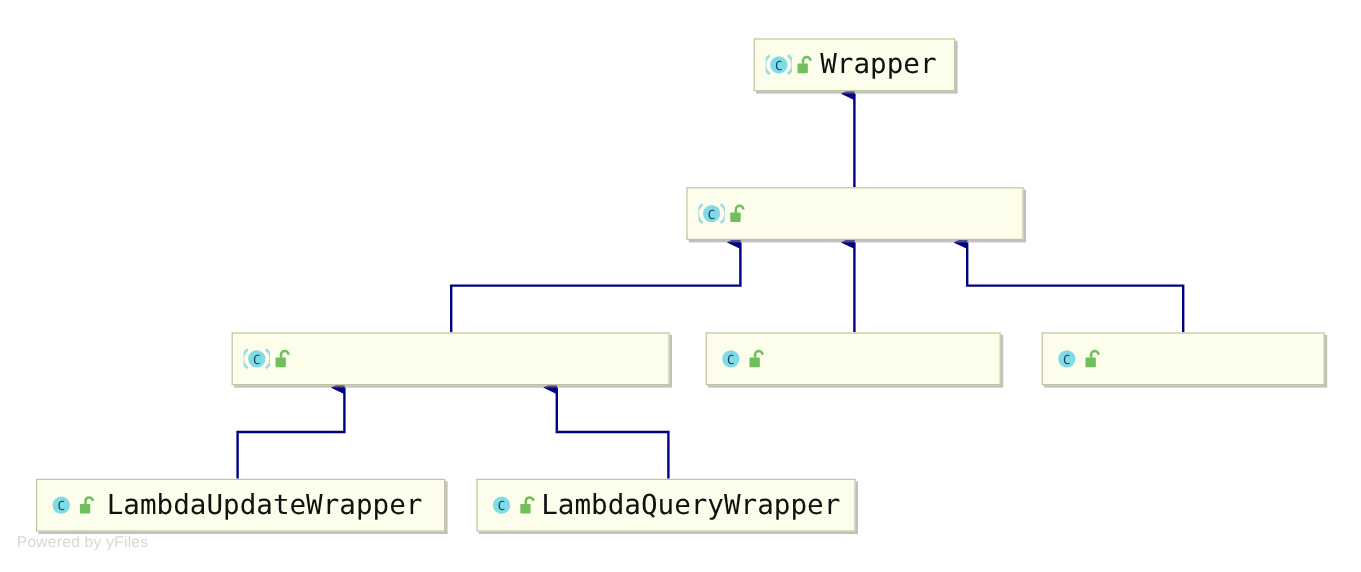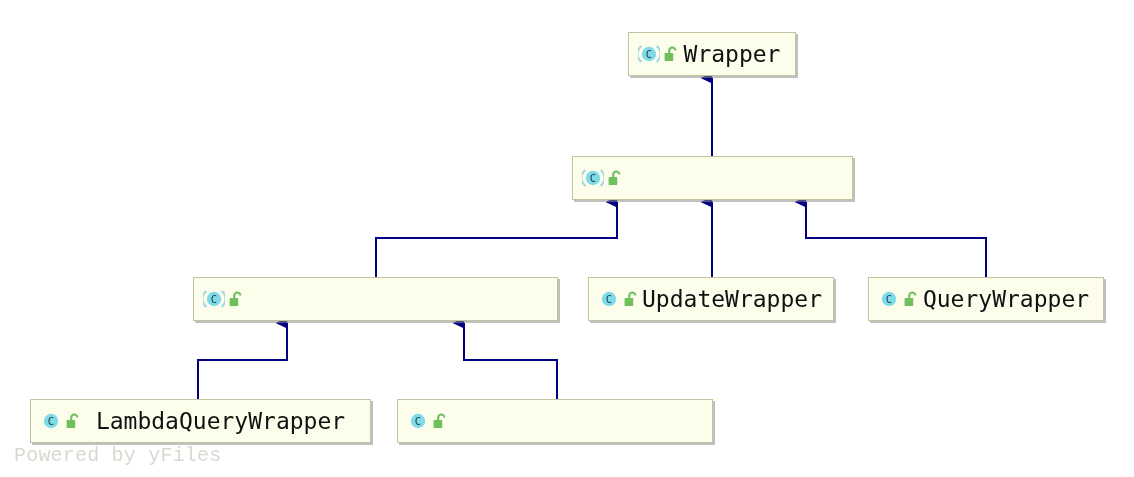--- a/index.html
+++ b/index.html
@@ -52,22 +52,22 @@
     font-size: 23px;
     line-height: 1;
     color: #111111;
     letter-spacing: 0px;
     padding-right: 4px;
   }
   .watermark {
     position: absolute;
     left: 14px;
     top: 444px;
-    font-family: Liberation Mono, monospace;
-    font-size: 20px;
+    font-family: Liberation Sans, sans-serif;
+    font-size: 13px;
     color: #d9d9cf;
     letter-spacing: 0.2px;
     user-select: none;
   }
 </style>
 </head>
 <body>
 
 <div id="diagram-canvas">
 
@@ -142,56 +142,55 @@
         <span class="node-icons">
           <svg class="icon-class" width="22" height="22" viewBox="0 0 22 22" xmlns="http://www.w3.org/2000/svg">
             <circle cx="11" cy="11" r="7.2" fill="#7fdbe8"></circle>
             <text x="11" y="15.1" text-anchor="middle" font-family="DejaVu Sans Mono, monospace" font-size="10.5" fill="#1b3a4b">C</text>
           </svg>
           <svg class="icon-lock" width="17" height="19" viewBox="0 0 17 19" xmlns="http://www.w3.org/2000/svg">
             <path d="M6.2 8.2 V5.6 a3.1 3.1 0 0 1 6.2 0" fill="none" stroke="#6fbf5c" stroke-width="2.1"></path>
             <rect x="1.6" y="8.0" width="8.6" height="8.0" rx="0.8" fill="#6fbf5c"></rect>
           </svg>
         </span>
-        <span class="node-label">UpdateWrapper</span>
       </div>
       <div class="uml-node" style="left: 868px; top: 277px; width: 236px; height: 44px;">
         <span class="node-icons">
           <svg class="icon-class" width="22" height="22" viewBox="0 0 22 22" xmlns="http://www.w3.org/2000/svg">
             <circle cx="11" cy="11" r="7.2" fill="#7fdbe8"></circle>
             <text x="11" y="15.1" text-anchor="middle" font-family="DejaVu Sans Mono, monospace" font-size="10.5" fill="#1b3a4b">C</text>
           </svg>
           <svg class="icon-lock" width="17" height="19" viewBox="0 0 17 19" xmlns="http://www.w3.org/2000/svg">
             <path d="M6.2 8.2 V5.6 a3.1 3.1 0 0 1 6.2 0" fill="none" stroke="#6fbf5c" stroke-width="2.1"></path>
             <rect x="1.6" y="8.0" width="8.6" height="8.0" rx="0.8" fill="#6fbf5c"></rect>
           </svg>
         </span>
-        <span class="node-label">QueryWrapper</span>
       </div>
       <div class="uml-node" style="left: 30px; top: 399px; width: 341px; height: 44px;">
         <span class="node-icons">
           <svg class="icon-class" width="22" height="22" viewBox="0 0 22 22" xmlns="http://www.w3.org/2000/svg">
             <circle cx="11" cy="11" r="7.2" fill="#7fdbe8"></circle>
             <text x="11" y="15.1" text-anchor="middle" font-family="DejaVu Sans Mono, monospace" font-size="10.5" fill="#1b3a4b">C</text>
           </svg>
           <svg class="icon-lock" width="17" height="19" viewBox="0 0 17 19" xmlns="http://www.w3.org/2000/svg">
             <path d="M6.2 8.2 V5.6 a3.1 3.1 0 0 1 6.2 0" fill="none" stroke="#6fbf5c" stroke-width="2.1"></path>
             <rect x="1.6" y="8.0" width="8.6" height="8.0" rx="0.8" fill="#6fbf5c"></rect>
           </svg>
         </span>
-        <span class="node-label">LambdaQueryWrapper</span>
+        <span class="node-label">LambdaUpdateWrapper</span>
       </div>
       <div class="uml-node" style="left: 397px; top: 399px; width: 316px; height: 44px;">
         <span class="node-icons">
           <svg class="icon-class" width="22" height="22" viewBox="0 0 22 22" xmlns="http://www.w3.org/2000/svg">
             <circle cx="11" cy="11" r="7.2" fill="#7fdbe8"></circle>
             <text x="11" y="15.1" text-anchor="middle" font-family="DejaVu Sans Mono, monospace" font-size="10.5" fill="#1b3a4b">C</text>
           </svg>
           <svg class="icon-lock" width="17" height="19" viewBox="0 0 17 19" xmlns="http://www.w3.org/2000/svg">
             <path d="M6.2 8.2 V5.6 a3.1 3.1 0 0 1 6.2 0" fill="none" stroke="#6fbf5c" stroke-width="2.1"></path>
             <rect x="1.6" y="8.0" width="8.6" height="8.0" rx="0.8" fill="#6fbf5c"></rect>
           </svg>
         </span>
+        <span class="node-label">LambdaQueryWrapper</span>
       </div>
     </div>
 
   <div class="watermark">Powered by yFiles</div>
 </div>
 
 </body></html>

